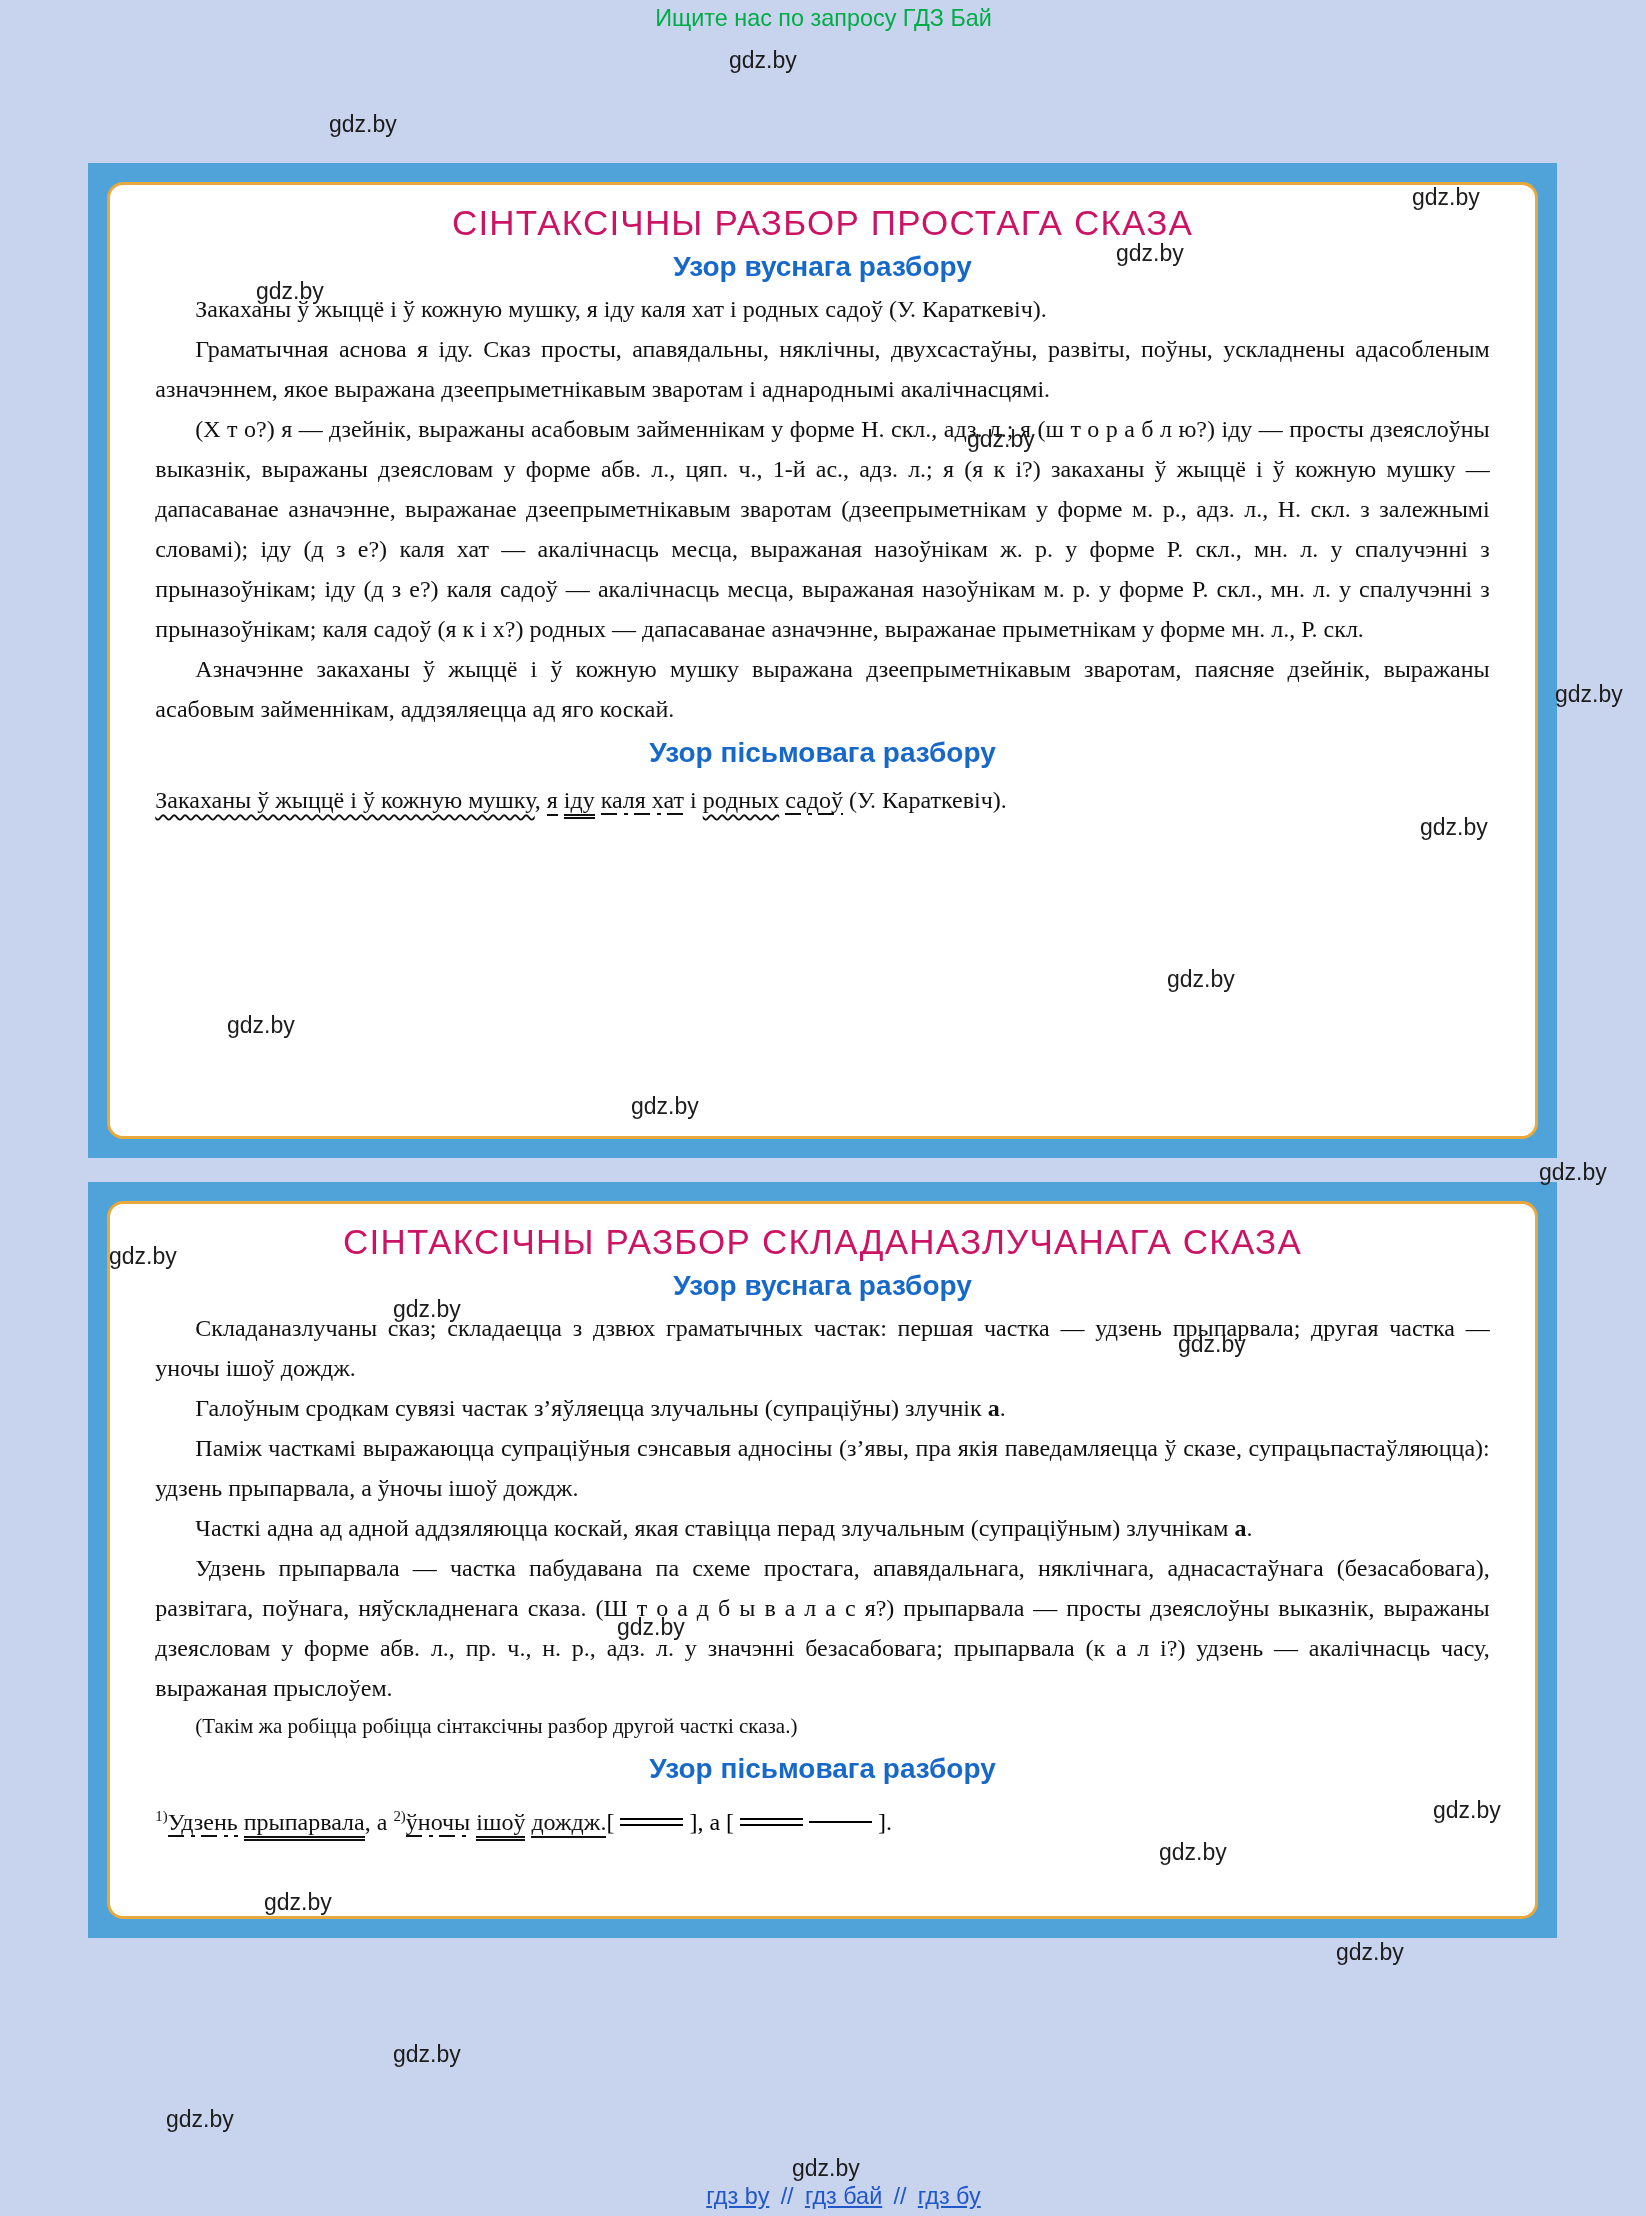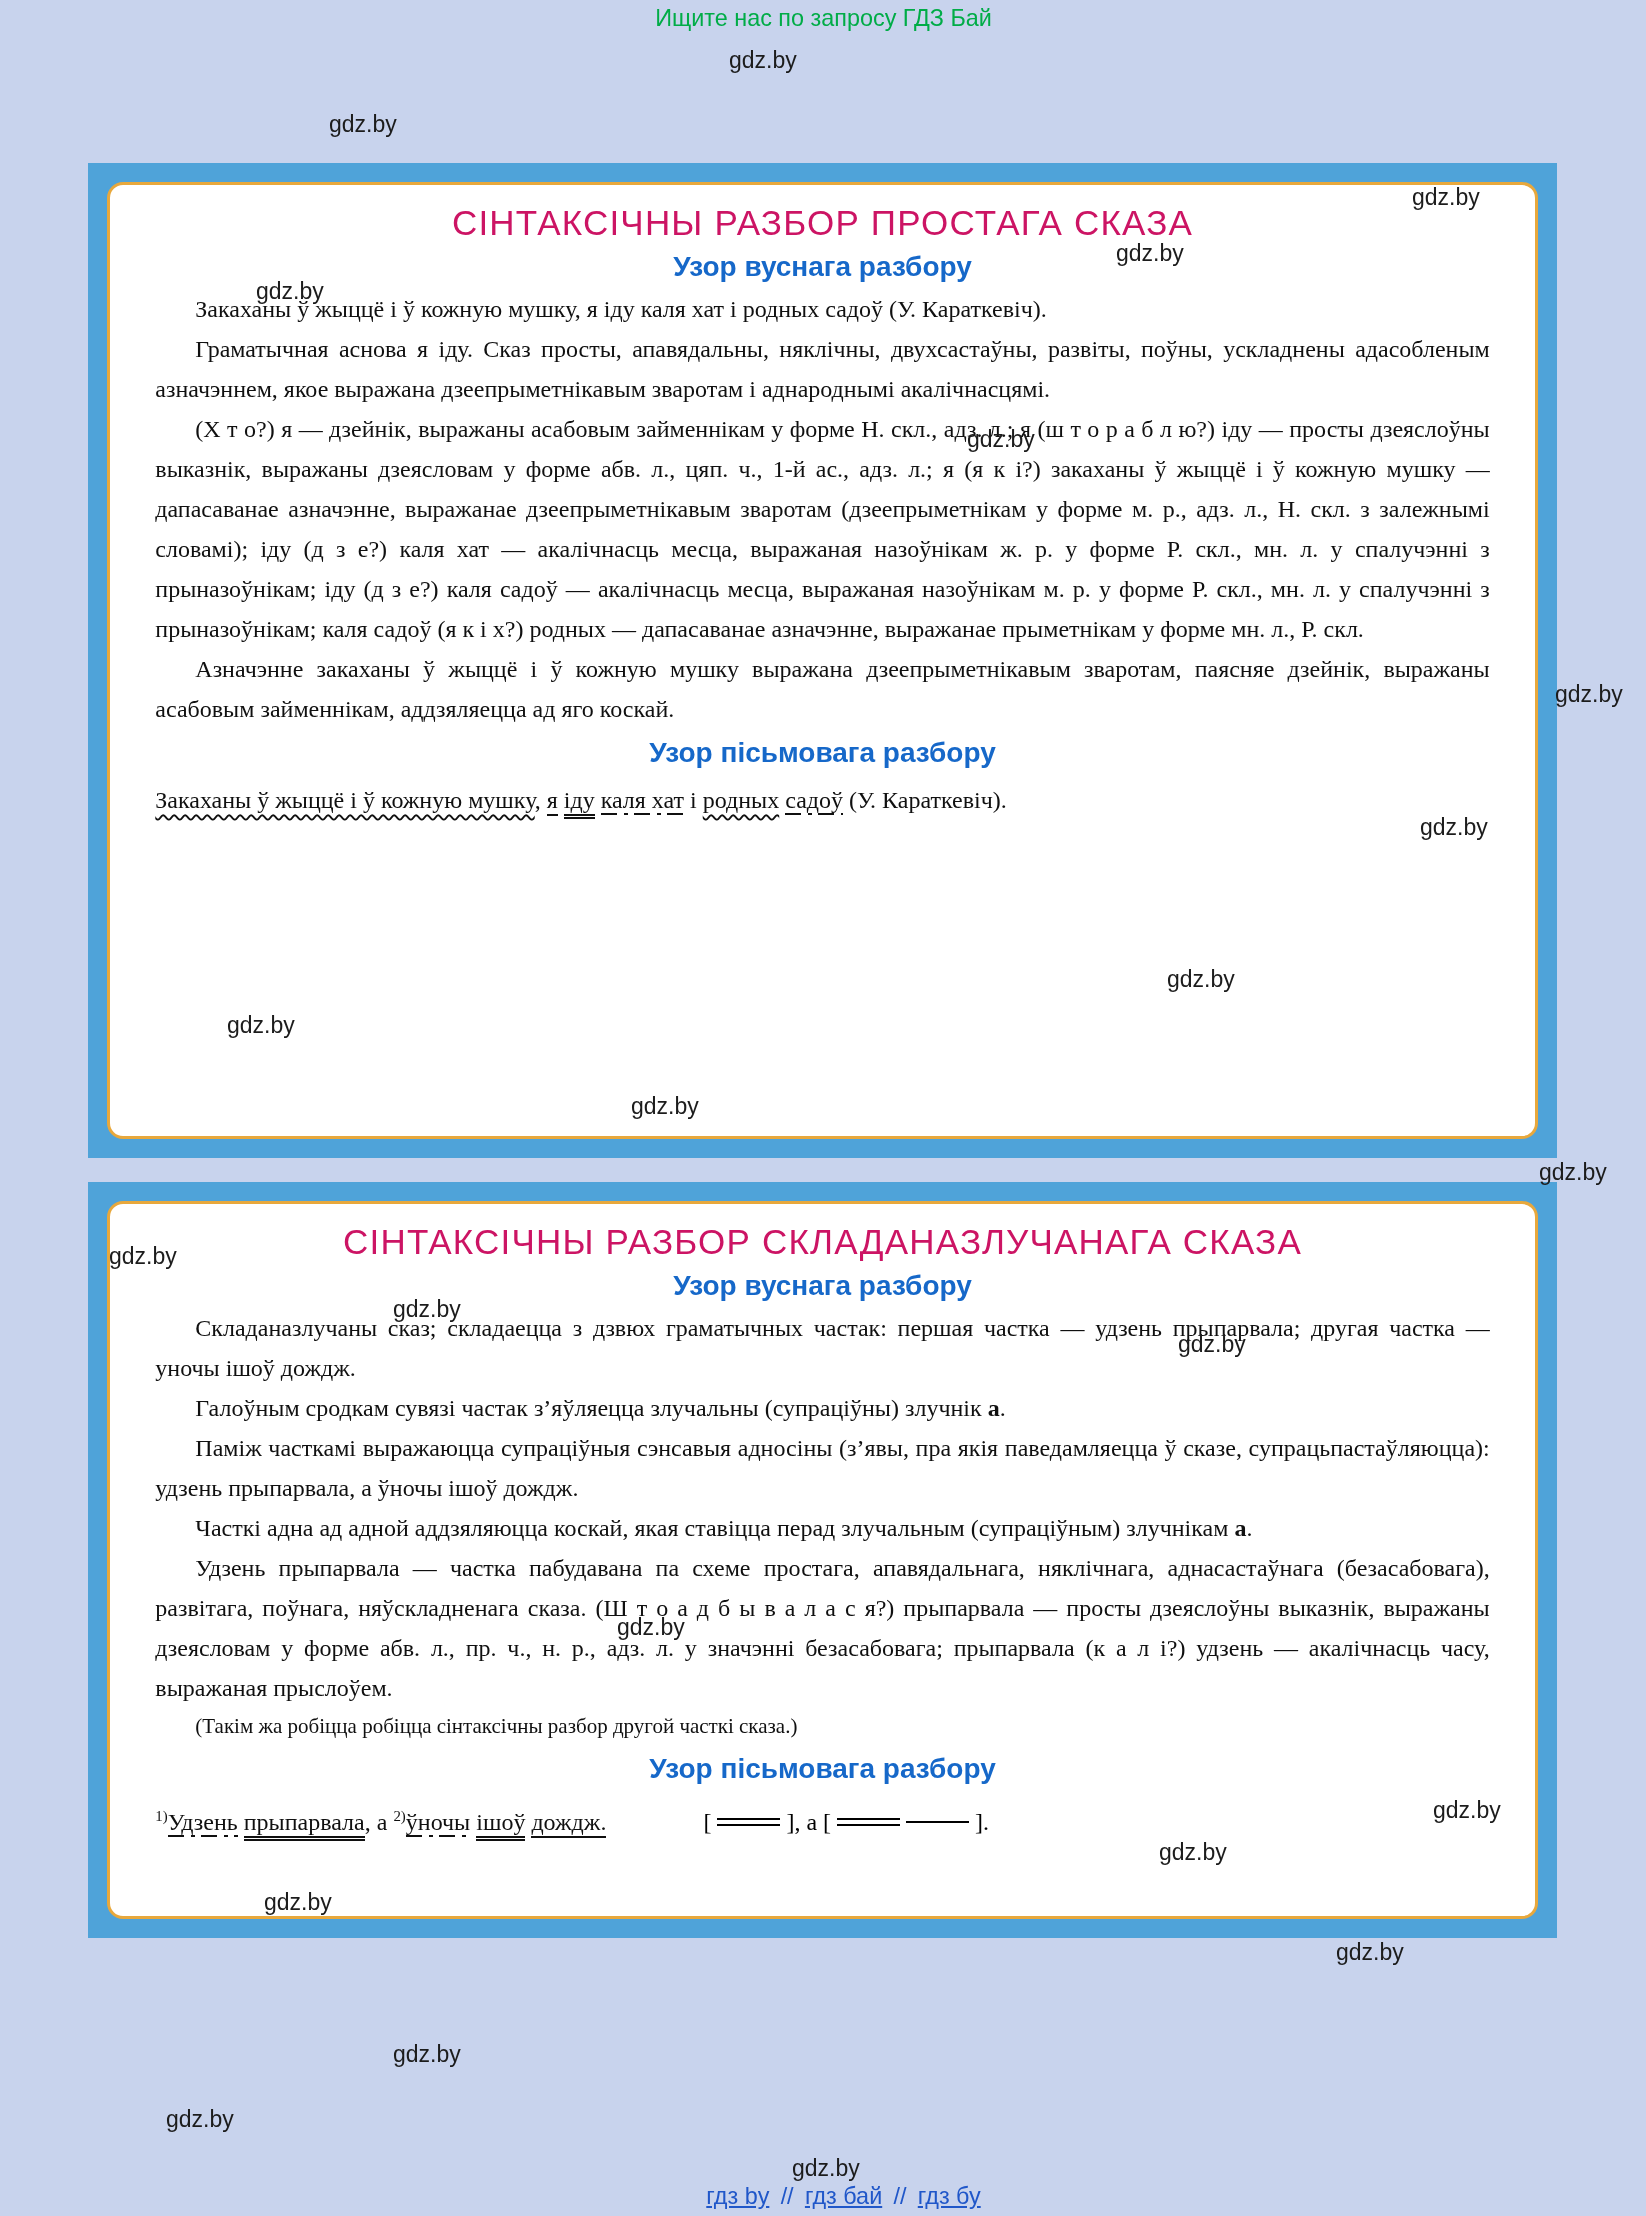--- a/index.html
+++ b/index.html
@@ -37,21 +37,21 @@
   sup{font-size:62%;}
   .it{}
   .bd{font-weight:bold;}
 
   .u-single{border-bottom:2.4px solid currentColor;padding-bottom:1.6px;}
   .u-double{border-bottom:5.6px double currentColor;padding-bottom:0.8px;}
   .u-wavy{text-decoration:underline;text-decoration-style:wavy;text-decoration-thickness:2px;text-underline-offset:6.4px;}
   .u-dashdot{background:repeating-linear-gradient(90deg, currentColor 0 16px, transparent 16px 22.6px,
              currentColor 22.6px 26.6px, transparent 26.6px 33px) left bottom/100% 2.4px no-repeat;padding-bottom:2.4px;}
 
-  .written-row{display:flex;align-items:baseline;gap:97px;margin-top:6.4px;}
+  .written-row{display:flex;align-items:baseline;margin-top:6.4px;}
   .schema{white-space:nowrap;font-size:24px;}
   .schema-line{display:inline-block;box-sizing:border-box;}
   .schema-line-double{width:63px;height:8px;border-top:2.4px solid #000;border-bottom:2.4px solid #000;vertical-align:4px;}
   .schema-line-single{width:63px;height:2.4px;background:#000;vertical-align:6.4px;}
 
   .footer{position:absolute;bottom:6.4px;left:0;width:100%;text-align:center;
         font-family:"Liberation Sans", sans-serif;font-size:23.4px;color:var(--footer-blue);margin-left:20px;}
   .footer a{color:var(--footer-blue);text-decoration:underline;margin:0 9.7px;cursor:pointer;}
   .footer .sep{margin:0 1.6px;}
 </style>

